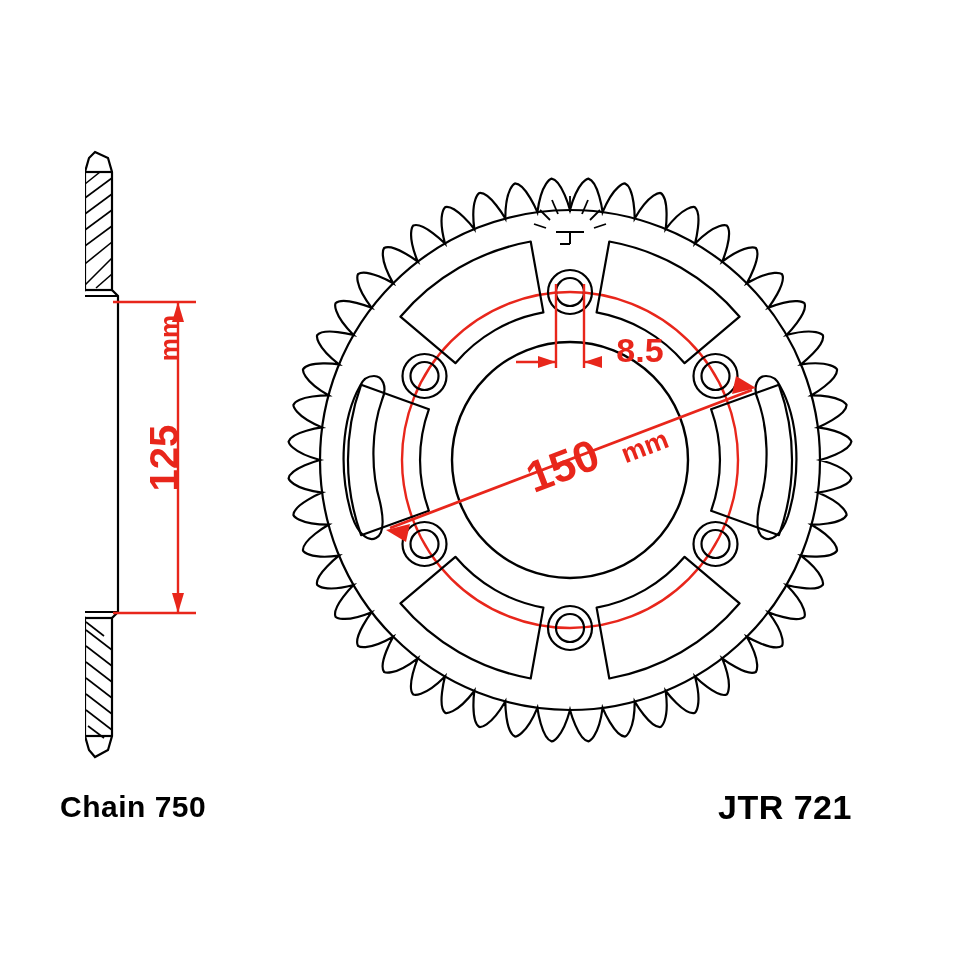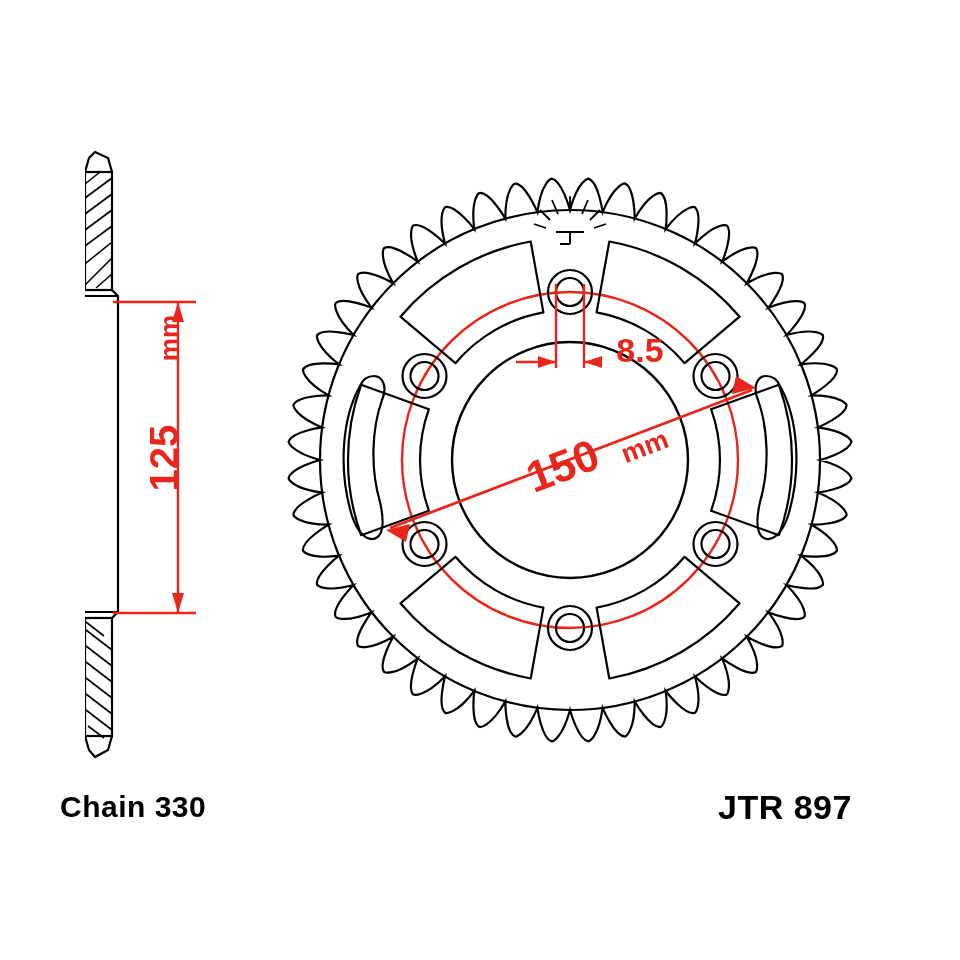--- a/index.html
+++ b/index.html
@@ -189,17 +189,17 @@
 
     <text id="text-125" x="178" y="458" fill="#e8261b" font-family="Liberation Sans, sans-serif" font-size="40" font-weight="bold" text-anchor="middle" transform="rotate(-90 178 458)">125</text>
     <text id="text-125-unit" x="178" y="338" fill="#e8261b" font-family="Liberation Sans, sans-serif" font-size="26" font-weight="bold" text-anchor="middle" transform="rotate(-90 178 338)">mm</text>
 
     <text id="text-85" x="640" y="362" fill="#e8261b" font-family="Liberation Sans, sans-serif" font-size="34" font-weight="bold" text-anchor="middle">8.5</text>
 
     <text id="text-150" x="568" y="480" fill="#e8261b" font-family="Liberation Sans, sans-serif" font-size="44" font-weight="bold" text-anchor="middle" transform="rotate(-21 568 480)">150</text>
     <text id="text-150-unit" x="648" y="455" fill="#e8261b" font-family="Liberation Sans, sans-serif" font-size="27" font-weight="bold" text-anchor="middle" transform="rotate(-21 648 455)">mm</text>
   </svg>
 
-  <div class="label" id="chain-label">Chain 330</div>
-
-  <div class="label" id="part-label">JTR 897</div>
+  <div class="label" id="chain-label">Chain 750</div>
+
+  <div class="label" id="part-label">JTR 721</div>
 
 </div>
 
 </body></html>

